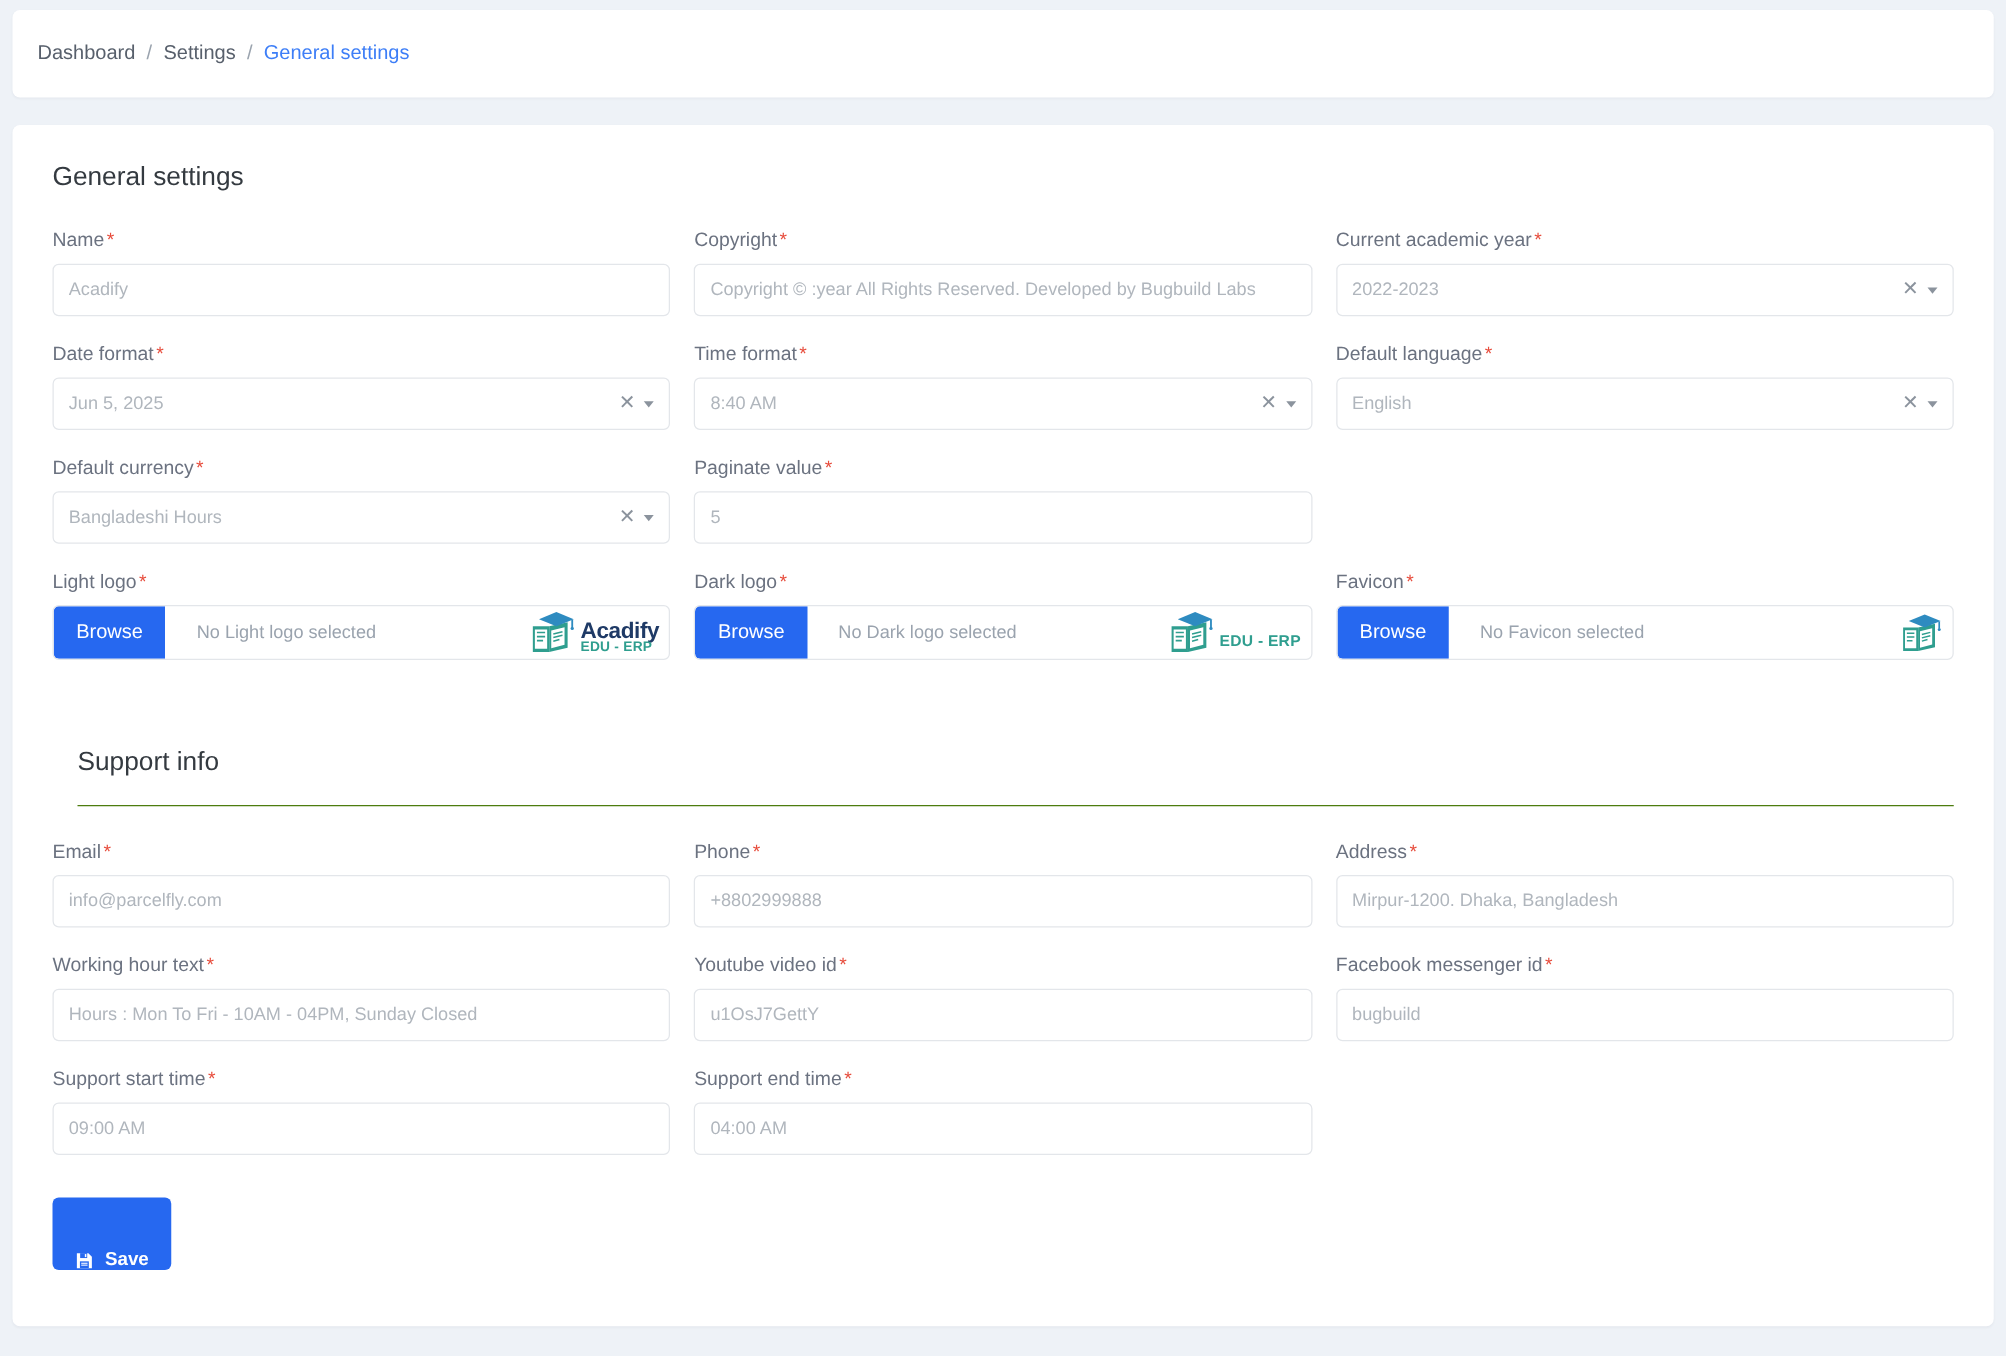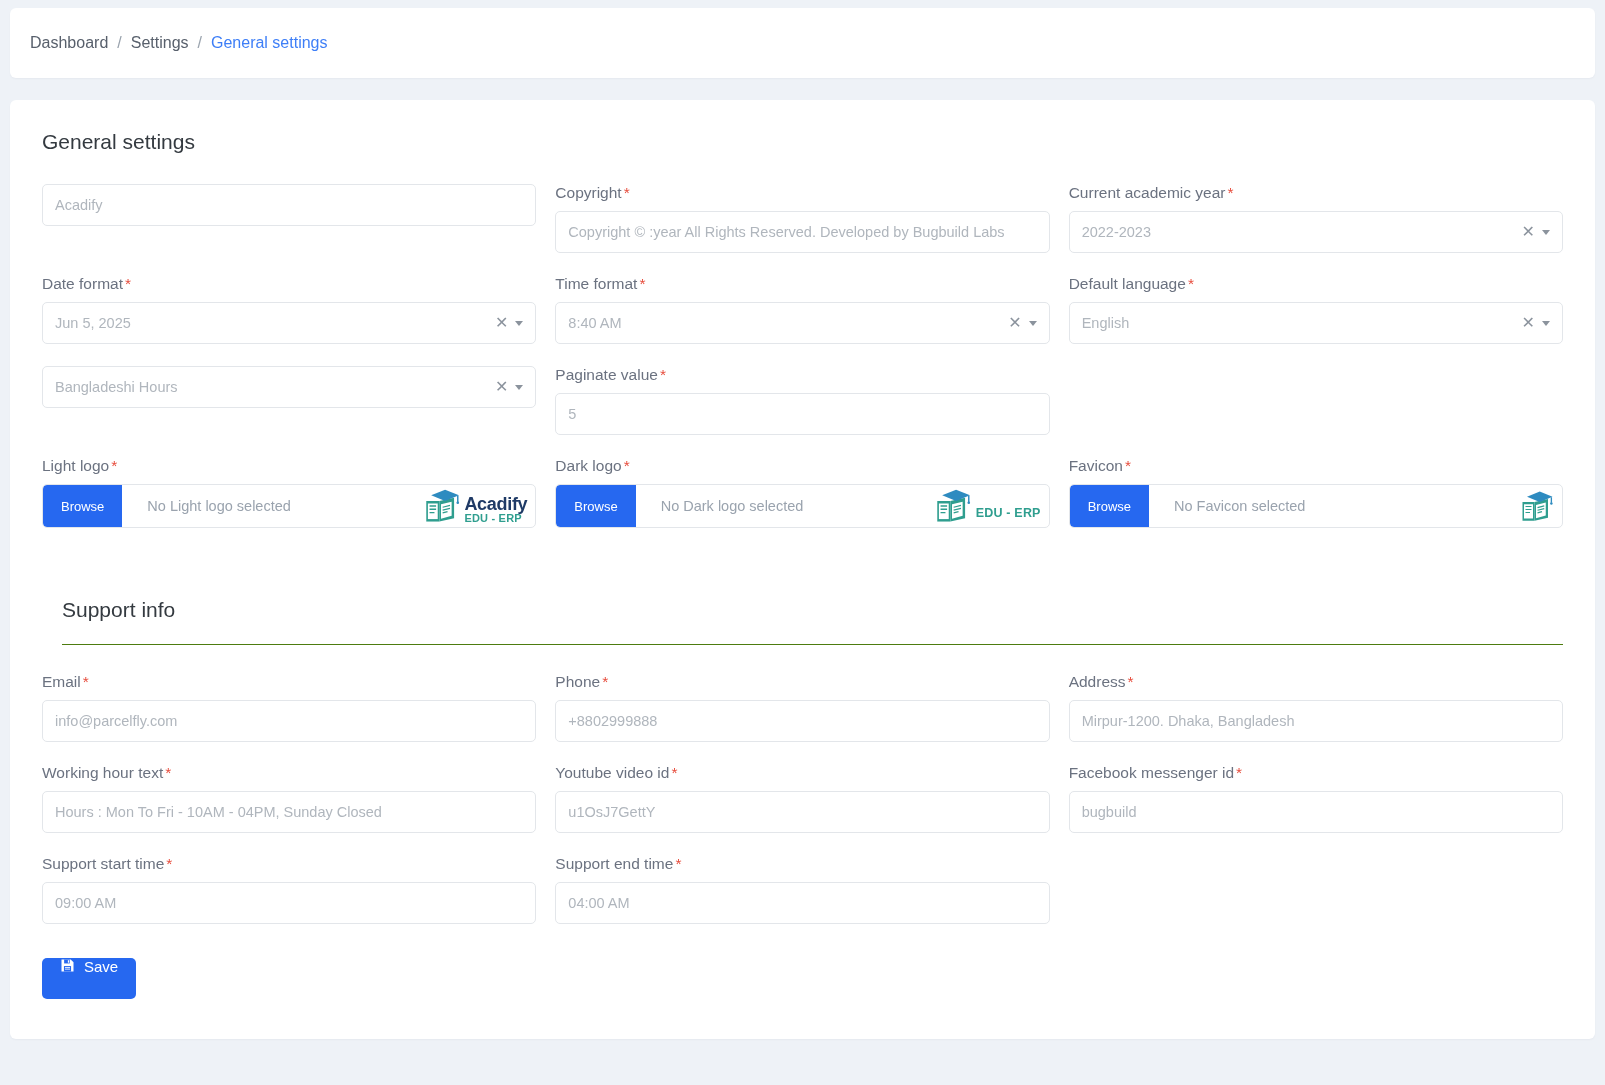--- a/index.html
+++ b/index.html
@@ -113,21 +113,21 @@
     overflow: hidden;
     background: #fff;
   }
   .browse-btn {
     background: #2668f0;
     color: #fff;
     height: 100%;
     display: flex;
     align-items: center;
     padding: 14px 18px;
-    font-size: 13px;
+    font-size: 16px;
     border: none;
     cursor: pointer;
     flex: 0 0 auto;
     border-radius: 4px 0 0 4px;
   }
   .file-name {
     flex: 1;
     padding-left: 25px;
     font-size: 14.5px;
     color: #9aa3ae;
@@ -164,27 +164,28 @@
   .wm-bot.solo { font-size: 12.5px; }
   .logo-inline { display: flex; align-items: flex-end; }
 
   
   .save-btn {
     margin-top: 12px;
     background: #2668f0;
     color: #fff;
     border: none;
     border-radius: 5px;
-    height: 41px;
+    height: 58px;
     padding: 0 18px;
     font-size: 15px;
     display: inline-flex;
-    align-items: flex-start;
+    align-items: flex-end;
     gap: 9px;
     cursor: pointer;
+    font-weight: bold;
   }
   .save-icon { display: block; }
 </style>
 </head>
 <body>
 
 <div class="breadcrumb-card">
   <nav class="breadcrumb">
     <span class="crumb">Dashboard</span>
     <span class="crumb-sep">/</span>
@@ -194,20 +195,23 @@
   </nav>
 </div>
 
 <div class="main-card">
 
   <h2 class="section-title">General settings</h2>
 
   
   <div class="row">
     <div class="field">
+      <label class="flabel">
+        <span>Name</span><span class="req">*</span>
+      </label>
       <div class="control">
         <span class="val">Acadify</span>
       </div>
     </div>
 
     <div class="field">
       <label class="flabel">
         <span>Copyright</span><span class="req">*</span>
       </label>
       <div class="control">
@@ -267,20 +271,23 @@
           <span class="x-icon">✕</span>
           <span class="caret"></span>
         </span>
       </div>
     </div>
   </div>
 
   
   <div class="row">
     <div class="field">
+      <label class="flabel">
+        <span>Default currency</span><span class="req">*</span>
+      </label>
       <div class="control">
         <span class="val">Bangladeshi Hours</span>
         <span class="sel-tools">
           <span class="x-icon">✕</span>
           <span class="caret"></span>
         </span>
       </div>
     </div>
 
     <div class="field">

